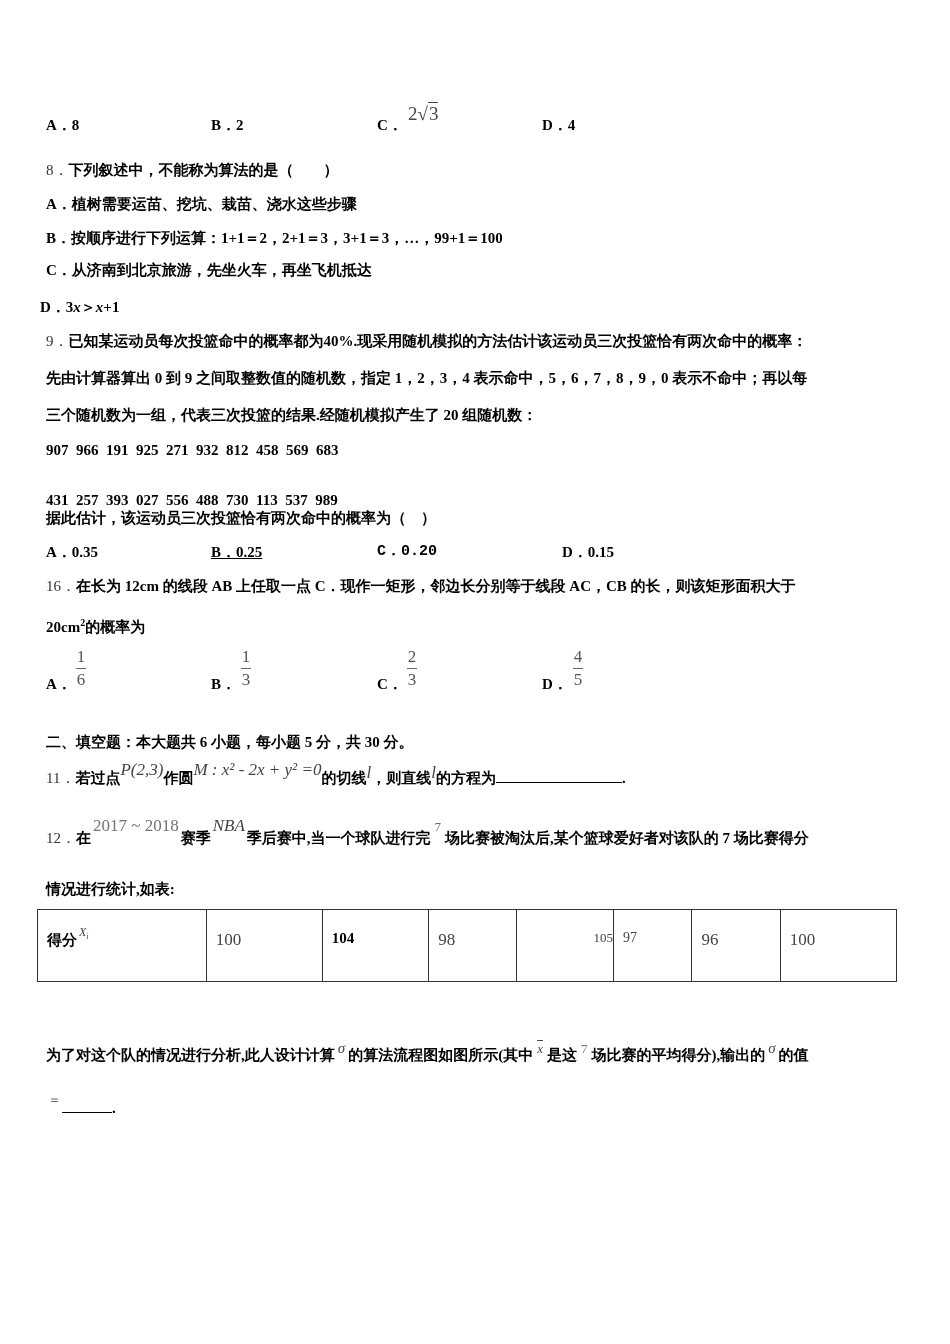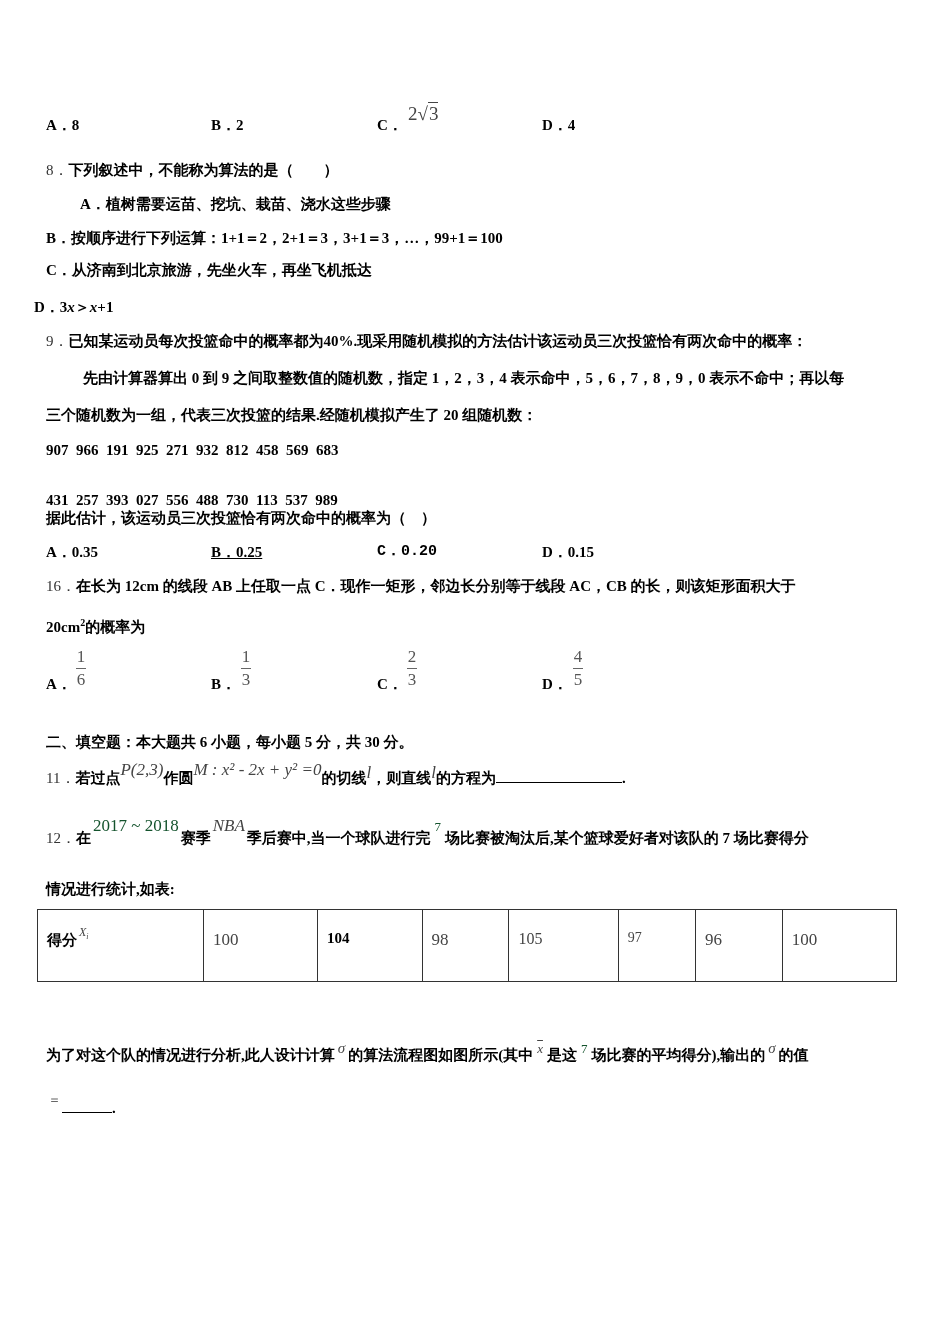--- a/index.html
+++ b/index.html
@@ -3,21 +3,21 @@
   <meta charset="utf-8">
   <style>
     html, body { margin: 0; padding: 0; background: #ffffff; }
     body { width: 950px; height: 1344px; position: relative; overflow: hidden;
            font-family: "Liberation Serif", "DejaVu Serif", serif; color: #000; }
     .abs { position: absolute; white-space: nowrap; }
     .txt { font-size: 15px; line-height: 20px; }
     .b { font-weight: bold; }
     .num { font-weight: normal; font-family: "Liberation Serif", serif; color:#333; }
     .math { font-family: "Liberation Serif", "DejaVu Serif", serif; font-style: italic; color: #444; font-weight: normal; }
-    .mathn { font-family: "Liberation Serif", "DejaVu Serif", serif; color: #14532d; font-weight: normal; }
+    .mathn { font-family: "Liberation Serif", "DejaVu Serif", serif; color: #737373; font-weight: normal; }
     .opt { font-weight: bold; font-size: 15px; }
     .frac { position: absolute; display: inline-block; text-align: center; color: #555; font-family: "Liberation Serif", serif; font-size: 17px; }
     .frac .n { display: block; line-height: 18px; }
     .frac .bar { display: block; height: 1px; background: #666; width: 10px; margin: 2px auto; }
     .frac .d { display: block; line-height: 18px; }
     .sqrt { font-family: "Liberation Serif", serif; color: #444; font-size: 19px; }
     .sqrt .rad { border-top: 1px solid #444; padding-left: 1px; }
     .blank { display: inline-block; border-bottom: 1px solid #000; }
     table.score { position: absolute; left: 37px; top: 909px; width: 860px; border-collapse: collapse; }
     table.score td { border: 1.5px solid #333; vertical-align: top; font-family: "Liberation Serif", serif; color: #444; font-size: 17px; padding: 0 0 0 9px; }
@@ -41,51 +41,51 @@
 <div class="abs sqrt" style="left:408px;top:103px;">
   <span>2</span><span>√</span><span class="rad">3</span>
 </div>
 <div class="abs txt opt" style="left:542px;top:115px;">
   <span>D．</span><span>4</span>
 </div>
 
 <div class="abs txt" style="left:46px;top:160px;">
   <span class="num">8．</span><span class="b">下列叙述中，不能称为算法的是（　　）</span>
 </div>
-<div class="abs txt b" style="left:46px;top:194px;margin-left:34px;">
+<div class="abs txt b" style="left:46px;top:194px;">
   <span>A．</span><span>植树需要运苗、挖坑、栽苗、浇水这些步骤</span>
 </div>
 <div class="abs txt b" style="left:46px;top:228px;">
   <span>B．</span><span>按顺序进行下列运算：1+1＝2，2+1＝3，3+1＝3，…，99+1＝100</span>
 </div>
 <div class="abs txt b" style="left:46px;top:260px;">
   <span>C．</span><span>从济南到北京旅游，先坐火车，再坐飞机抵达</span>
 </div>
-<div class="abs txt b" style="left:34px;top:297px;">
+<div class="abs txt b" style="left:40px;top:297px;">
   <span>D．</span><span>3</span><i>x</i><span>＞</span><i>x</i><span>+1</span>
 </div>
 
 <div class="abs txt" style="left:46px;top:331px;">
   <span class="num">9．</span><span class="b">已知某运动员每次投篮命中的概率都为40%.现采用随机模拟的方法估计该运动员三次投篮恰有两次命中的概率：</span>
 </div>
-<div class="abs txt b" style="left:46px;top:368px;margin-left:37px;">先由计算器算出 0 到 9 之间取整数值的随机数，指定 1，2，3，4 表示命中，5，6，7，8，9，0 表示不命中；再以每</div>
+<div class="abs txt b" style="left:46px;top:368px;">先由计算器算出 0 到 9 之间取整数值的随机数，指定 1，2，3，4 表示命中，5，6，7，8，9，0 表示不命中；再以每</div>
 <div class="abs txt b" style="left:46px;top:405px;">三个随机数为一组，代表三次投篮的结果.经随机模拟产生了 20 组随机数：</div>
 <div class="abs txt b" style="left:46px;top:440px;white-space:pre;">907  966  191  925  271  932  812  458  569  683</div>
 <div class="abs txt b" style="left:46px;top:474px;white-space:pre;margin-top:16px;">431  257  393  027  556  488  730  113  537  989</div>
 <div class="abs txt b" style="left:46px;top:508px;">据此估计，该运动员三次投篮恰有两次命中的概率为（　）</div>
 <div class="abs txt b" style="left:46px;top:542px;">
   <span>A．</span><span>0.35</span>
 </div>
 <div class="abs txt b" style="left:211px;top:542px;text-decoration:underline;">
   <span>B．</span><span>0.25</span>
 </div>
 <div class="abs txt b" style="left:377px;top:542px;font-family:Liberation Mono, monospace;">
   <span>C．</span><span>0.20</span>
 </div>
-<div class="abs txt b" style="left:542px;top:542px;text-align:right;">
+<div class="abs txt b" style="left:562px;top:542px;text-align:right;">
   <span>D．</span><span>0.15</span>
 </div>
 
 <div class="abs txt" style="left:46px;top:576px;">
   <span class="num">16．</span><span class="b">在长为 12cm 的线段 AB 上任取一点 C．现作一矩形，邻边长分别等于线段 AC，CB 的长，则该矩形面积大于</span>
 </div>
 <div class="abs txt b" style="left:46px;top:613px;">
   <span>20cm</span><sup class="sm">2</sup><span>的概率为</span>
 </div>
 
@@ -125,21 +125,21 @@
 </div>
 <div class="abs txt b" style="left:46px;top:879px;">情况进行统计,如表:</div>
 
 <table class="score">
   <tbody>
   <tr class="r2">
     <td><span class="hdr">得分</span><span class="math" style="font-size:12px;position:relative;top:-9px;margin-left:2px;">X</span><sub class="math" style="font-size:8px;position:relative;top:-10px;">i</sub></td>
     <td>100</td>
     <td style="color:#000;font-weight:bold;font-size:15px;">104</td>
     <td>98</td>
-    <td style="font-size:16px;">105</td>
+    <td style="font-size:13px;text-align:right;">105</td>
     <td style="font-size:14px;">97</td>
     <td>96</td>
     <td>100</td>
   </tr>
 </tbody>
   </table>
 
 <div class="abs txt b" style="left:46px;top:1045px;">
   <span>为了对这个队的情况进行分析,此人设计计算</span><span class="math" style="font-size:15px;position:relative;top:-7px;margin:0 3px;">σ</span><span>的算法流程图如图所示(其中</span><span class="math" style="font-size:13px;position:relative;top:-7px;margin:0 4px;text-decoration:overline;">x</span><span>是这</span><span class="mathn" style="font-size:13px;position:relative;top:-7px;margin:0 4px;">7</span><span>场比赛的平均得分),输出的</span><span class="math" style="font-size:15px;position:relative;top:-7px;margin:0 3px;">σ</span><span>的值</span>
 </div>

